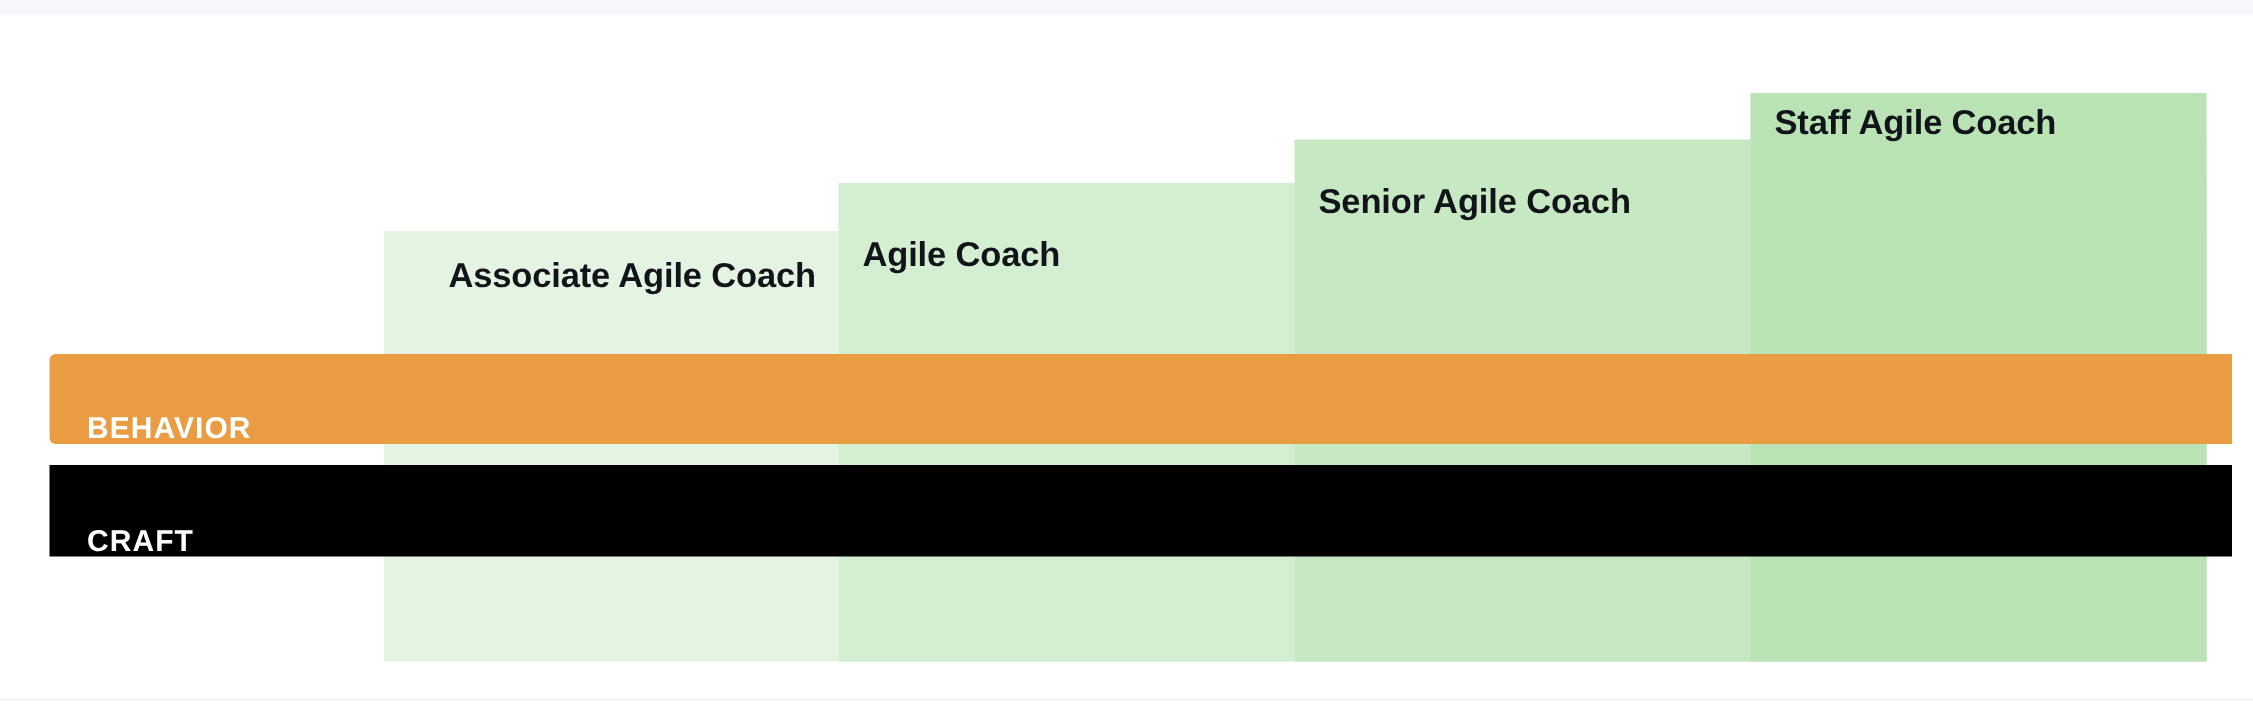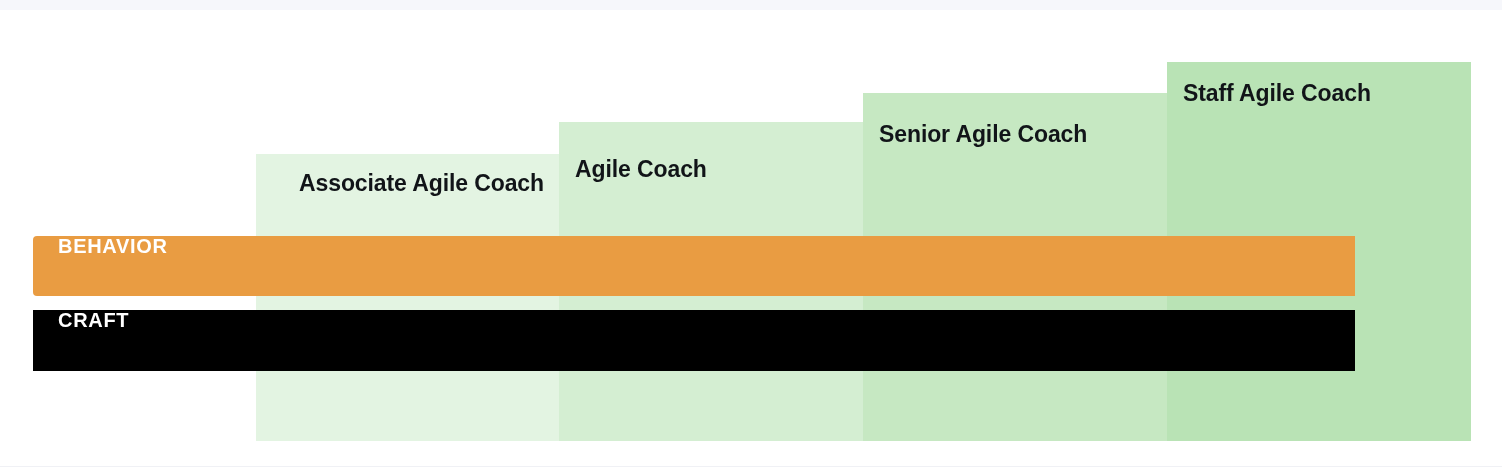--- a/index.html
+++ b/index.html
@@ -66,24 +66,24 @@
   .bars {
     position: absolute;
     left: 0;
     top: 0;
     width: 1502px;
     height: 472px;
   }
   .bar {
     position: absolute;
     left: 33px;
-    width: 1322px;
+    width: 1455px;
     border-radius: 4px 0 0 4px;
     display: flex;
-    align-items: flex-start;
+    align-items: flex-end;
   }
   .bar-label {
     color: #ffffff;
     font-size: 20px;
     font-weight: 700;
     letter-spacing: 0.7px;
     padding-left: 25px;
     line-height: 1;
     white-space: nowrap;
   }
@@ -106,21 +106,21 @@
 
     <div class="step" id="step-1" style="left: 559px; width: 912px; height: 319px; background: rgb(212, 238, 210);">
       <div class="step-label" style="top: 36px;">Agile Coach</div>
     </div>
 
     <div class="step" id="step-2" style="left: 863px; width: 608px; height: 348px; background: rgb(198, 232, 194);">
       <div class="step-label" style="top: 30px;">Senior Agile Coach</div>
     </div>
 
     <div class="step" id="step-3" style="left: 1167px; width: 304px; height: 379px; background: rgb(185, 227, 181);">
-      <div class="step-label" style="top: 20px;">Staff Agile Coach</div>
+      <div class="step-label" style="top: 8px;">Staff Agile Coach</div>
     </div>
 
   </div>
 
   <div class="bars">
 
     <div class="bar bar-behavior" id="bar-0" style="background: rgb(233, 156, 66);">
       <span class="bar-label" style="color: rgb(255, 255, 255);">BEHAVIOR</span>
     </div>
 

